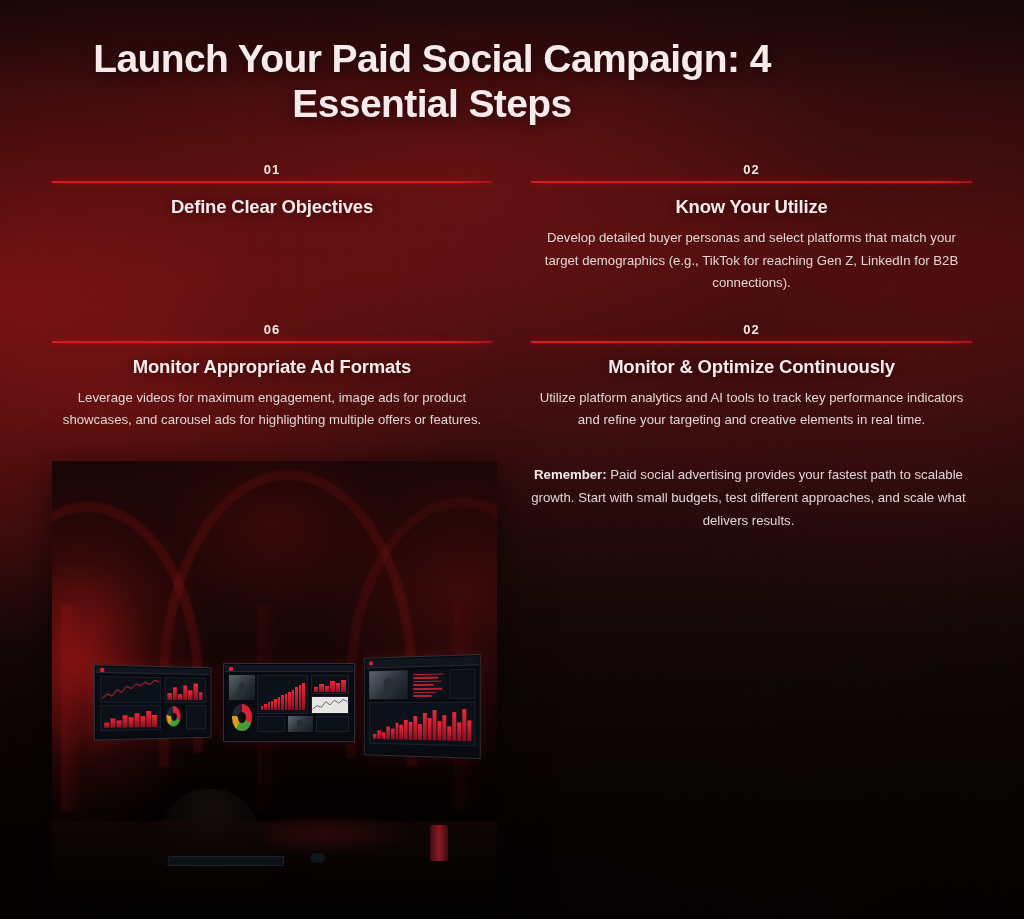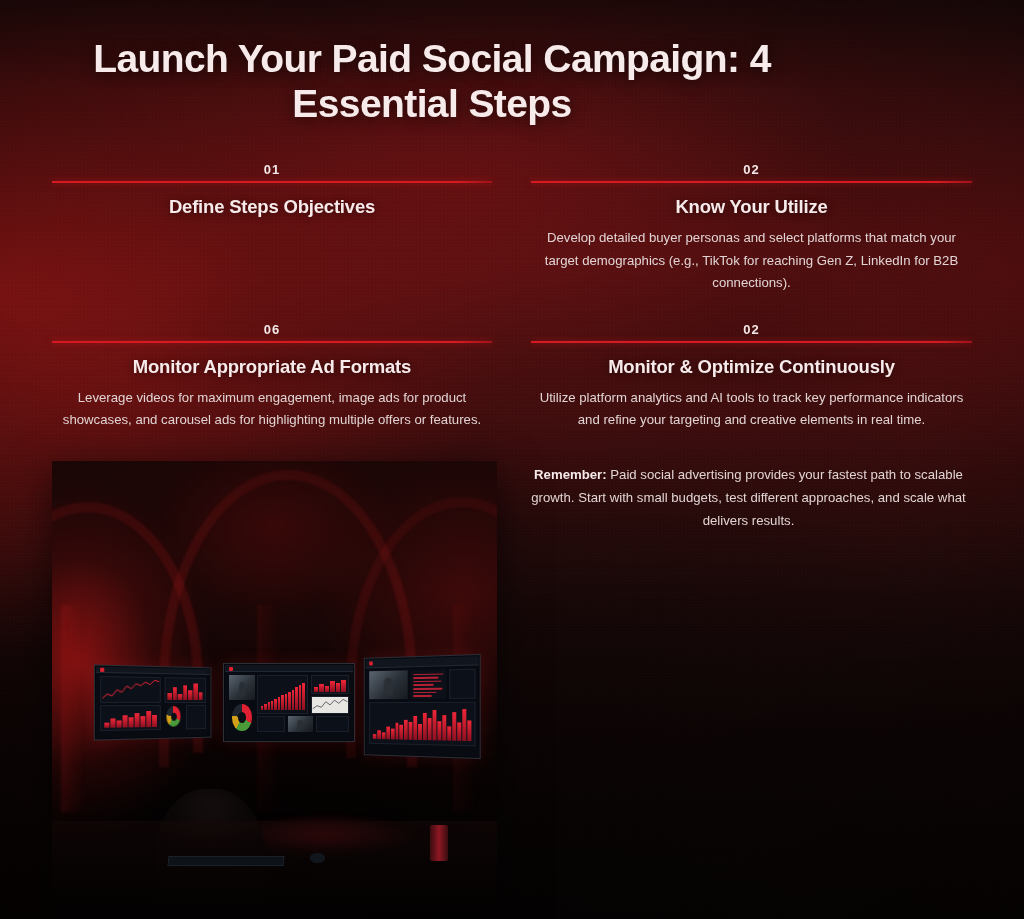--- a/index.html
+++ b/index.html
@@ -183,21 +183,21 @@
 
 <div id="page">
 
   <h1 class="title">Launch Your Paid Social Campaign: 4 Essential Steps</h1>
 
   <div class="steps">
 
     <div class="step">
       <div class="step-num">01</div>
       <div class="step-rule"></div>
-      <div class="step-title">Define Steps Objectives</div>
+      <div class="step-title">Define Clear Objectives</div>
     </div>
 
     <div class="step">
       <div class="step-num">02</div>
       <div class="step-rule"></div>
       <div class="step-title">Know Your Utilize</div>
       <div class="step-body">Develop detailed buyer personas and select platforms that match your target demographics (e.g., TikTok for reaching Gen Z, LinkedIn for B2B connections).</div>
     </div>
 
     <div class="step r2">

